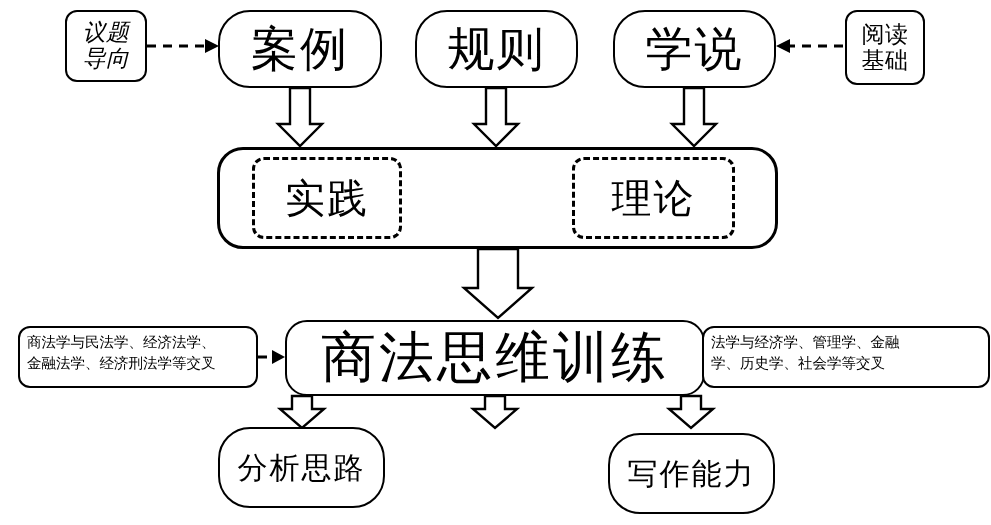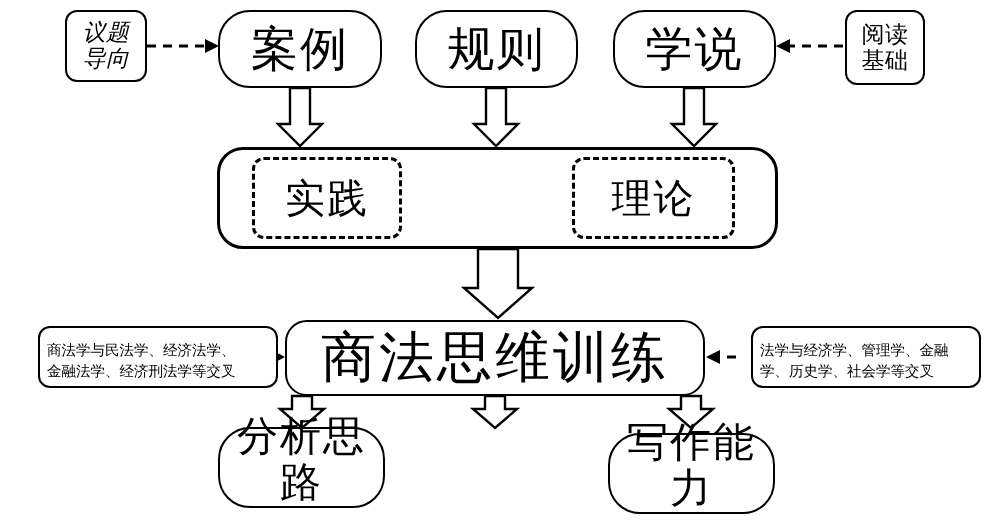--- a/index.html
+++ b/index.html
@@ -69,31 +69,30 @@
   }
 
   
   .main-box { font-size: 55px; letter-spacing: 3px; }
 
   
   .annot {
     font-size: 14.5px;
     letter-spacing: 0px;
     line-height: 1.45;
-    padding: 12px 7px;
+    padding: 4px 7px;
     text-align: left;
     display: block;
     border-width: 2px;
     font-family: Liberation Serif, serif;
-    margin-left: 20px;
   }
   .annot .l { display: block; white-space: nowrap; }
 
   
-  .bottom-box { font-size: 41px; letter-spacing: 2px; align-items: flex-end; }
+  .bottom-box { font-size: 30px; letter-spacing: 2px; }
 
   svg.overlay {
     position: absolute;
     left: 0;
     top: 0;
     width: 991px;
     height: 525px;
     pointer-events: none;
   }
   .blockarrow {
@@ -206,21 +205,21 @@
 
   <div class="node rounded-sm annot" style="left:18px; top:326px; width:240px; height:62px;">
     <span class="l">商法学与民法学、经济法学、</span>
     <span class="l">金融法学、经济刑法学等交叉</span>
   </div>
 
   <div class="node rounded-lg main-box" style="left:285px; top:320px; width:420px; height:76px;">
     <span>商法思维训练</span>
   </div>
 
-  <div class="node rounded-sm annot" style="left:731px; top:326px; width:230px; height:62px;">
+  <div class="node rounded-sm annot" style="left:702px; top:326px; width:288px; height:62px;">
     <span class="l">法学与经济学、管理学、金融</span>
     <span class="l">学、历史学、社会学等交叉</span>
   </div>
 
   <div class="node rounded-md bottom-box" style="left:218px; top:427px; width:167px; height:81px;">
     <span>分析思路</span>
   </div>
 
 
   <div class="node rounded-md bottom-box" style="left:608px; top:427px; width:167px; height:81px;margin-top:6px;">

